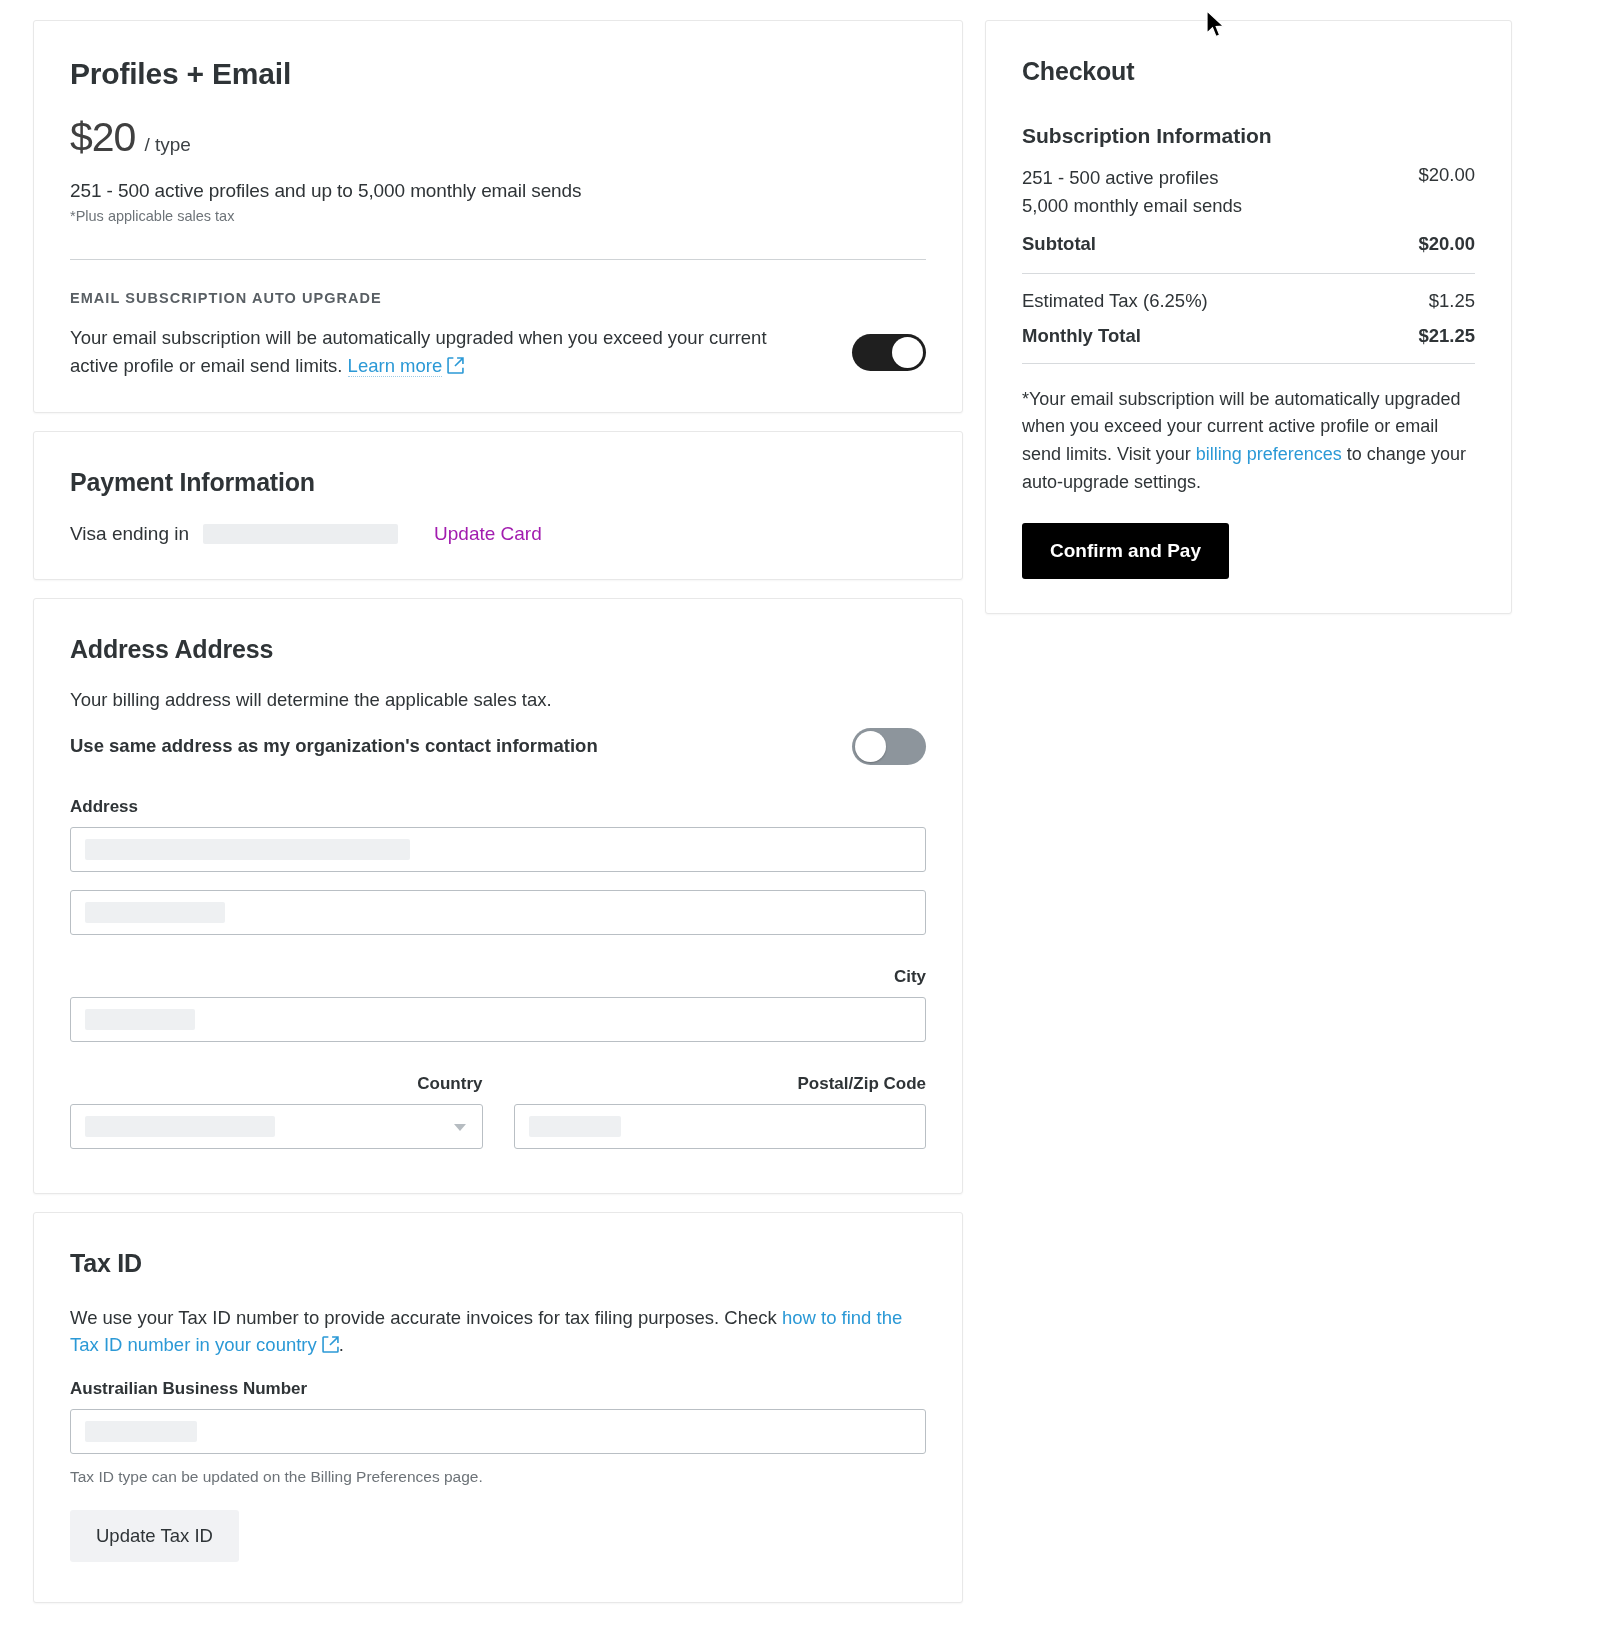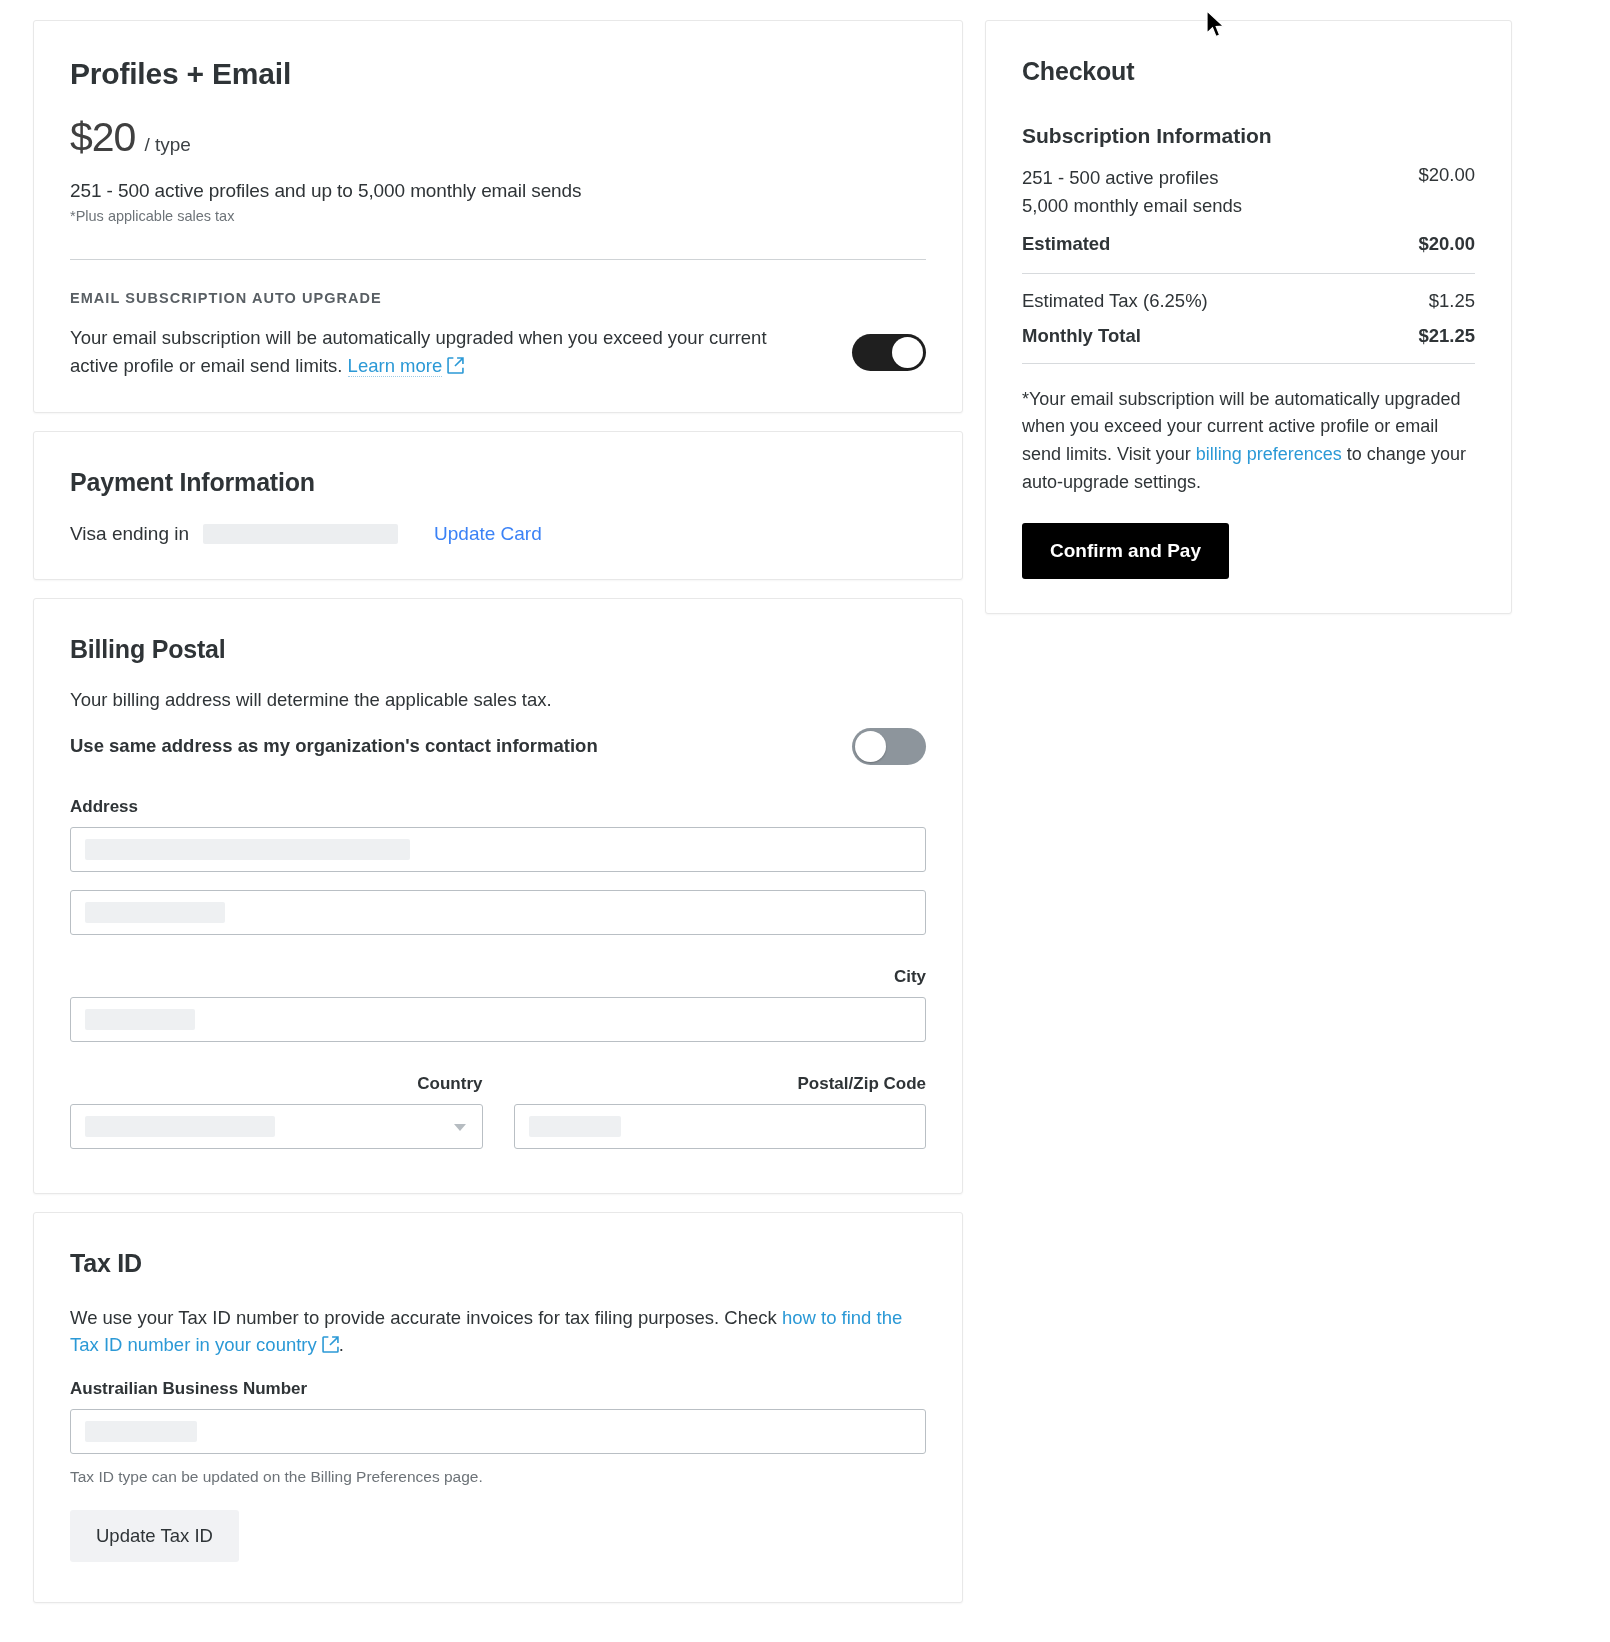--- a/index.html
+++ b/index.html
@@ -145,21 +145,21 @@
   }
   .redact {
     background: #eceef0;
     border-radius: 2px;
     display: inline-block;
   }
   .redact-card { width: 195px; height: 20px; margin-left: 14px; }
   .update-card-link {
     margin-left: 36px;
     font-size: 19px;
-    color: #3b82f6;
+    color: #a21caf;
     cursor: pointer;
   }
 
   
   .billing-card { padding: 36px 36px 44px 36px; }
   .billing-desc {
     margin-top: 25px;
     font-size: 18.5px;
     color: #2f3437;
   }
@@ -339,21 +339,21 @@
     <div class="card payment-card">
       <div class="section-title">Payment Information</div>
       <div class="payment-row">
         <span>Visa ending in</span>
         <span class="redact redact-card"></span>
         <span class="update-card-link">Update Card</span>
       </div>
     </div>
 
     <div class="card billing-card">
-      <div class="section-title">Billing Postal</div>
+      <div class="section-title">Address Address</div>
       <div class="billing-desc">Your billing address will determine the applicable sales tax.</div>
 
       <div class="same-addr-row">
         <div class="same-addr-text">Use same address as my organization's contact information</div>
         <div class="toggle off">
           <div class="knob"></div>
         </div>
       </div>
 
       <div class="field-group">
@@ -417,21 +417,21 @@
 
       <div class="line-item">
         <div class="desc">
           <div>251 - 500 active profiles</div>
           <div>5,000 monthly email sends</div>
         </div>
         <div class="amt">$20.00</div>
       </div>
 
       <div class="line-item bold">
-        <div>Estimated</div>
+        <div>Subtotal</div>
         <div class="amt">$20.00</div>
       </div>
 
       <hr class="hr-thin">
 
       <div class="line-item">
         <div>Estimated Tax (6.25%)</div>
         <div class="amt">$1.25</div>
       </div>
 

